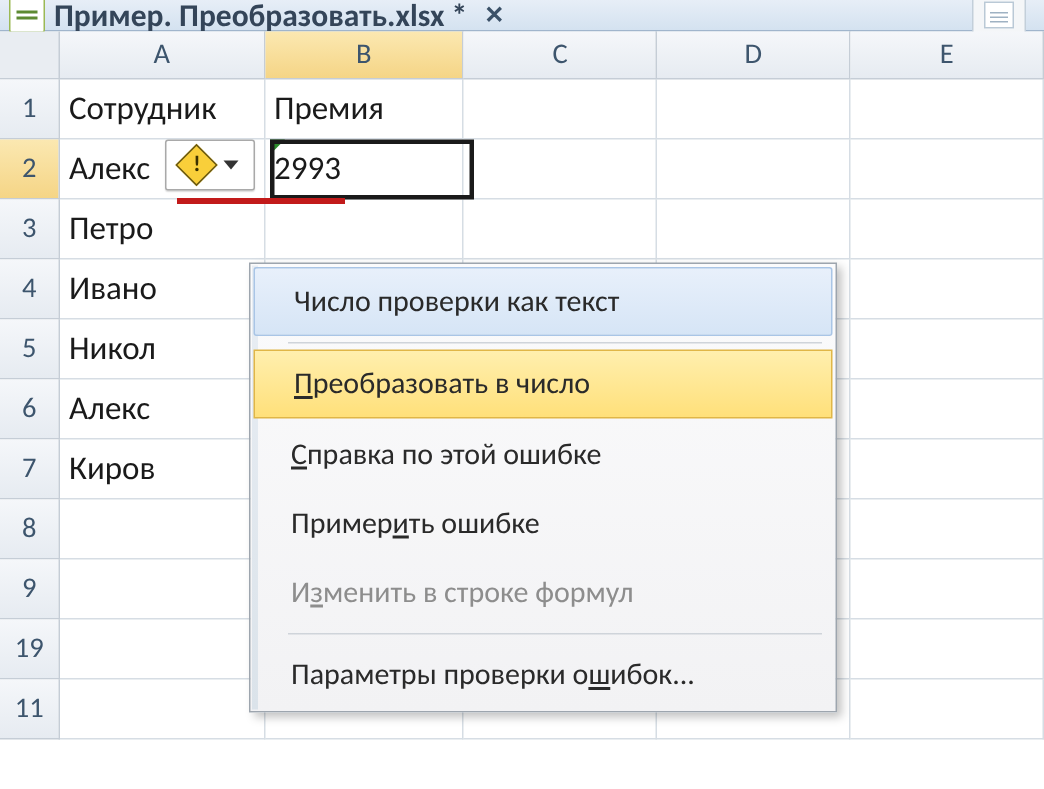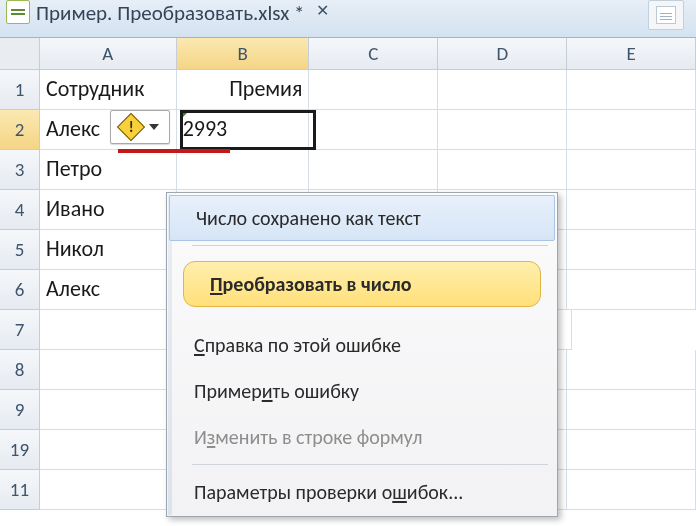--- a/index.html
+++ b/index.html
@@ -8,26 +8,27 @@
     background: #fff;
     width: 696px;
     height: 526px;
     overflow: hidden;
     position: relative;
     font-size: 20px;
   }
 
   
   .titlebar {
-    height: 38px;
+    height: 21px;
     background: linear-gradient(#e7eef7, #d4e2f0);
     border-bottom: 1px solid #a0b5cc;
     display: flex;
-    align-items: flex-start;
+    align-items: center;
     padding: 0 4px;
+    font-weight: bold;
   }
   .doc-icon {
     width: 24px; height: 24px;
     margin: 0 6px 0 2px;
     display: inline-flex; align-items:center; justify-content:center;
     background: #fff;
     border: 1px solid #9bb955;
     border-radius: 2px;
     position: relative;
   }
@@ -121,21 +122,21 @@
     border-bottom:1px solid #d6dde4;
     padding: 4px 6px;
     color:#1a1a1a;
     font-size:22px;
     line-height:1.4;
     white-space: nowrap;
     overflow:hidden;
     position:relative;
   }
   .cell.colA { width:140px; }
-  .cell.colB { width:136px;text-align:right; }
+  .cell.colB { width:136px; }
   .cell.numlike { text-align:left; }
 
   
   .active-cell {
     position:absolute;
     left: 180px; 
     top: 72px;   
     width: 136px; height:40px;
     border: 3px solid #1a1a1a;
     pointer-events:none;
@@ -212,23 +213,22 @@
   }
   .menu-item.header {
     background: linear-gradient(#e8f0fb,#d6e5f6);
     border: 1px solid #a9c5e6;
     border-radius:2px;
     margin:1px;
   }
   .menu-item.hover {
     background: linear-gradient(#ffefae,#ffe07a);
     border: 1px solid #e0b647;
-    border-radius:12px;
-    margin:15px;
-    font-weight:bold;
+    border-radius:0;
+    margin:1px;
   }
   .menu-item.disabled { color:#8d8d8d; }
   .menu-sep {
     height:1px; margin: 4px 8px 4px 24px;
     background:#cfd4da;
   }
   .ul { text-decoration: underline; text-underline-offset: 2px; }
 
 </style>
 </head>
@@ -304,20 +304,21 @@
       <div class="cell"></div>
     </div>
     <div class="row">
       <div class="cell colA">Алекс</div>
       <div class="cell colB"></div>
       <div class="cell"></div>
       <div class="cell"></div>
       <div class="cell"></div>
     </div>
     <div class="row">
+      <div class="cell colA">Киров</div>
       <div class="cell colB"></div>
       <div class="cell"></div>
       <div class="cell"></div>
       <div class="cell"></div>
     </div>
     <div class="row">
       <div class="cell colA"></div>
       <div class="cell colB"></div>
       <div class="cell"></div>
       <div class="cell"></div>
@@ -353,31 +354,31 @@
     <span class="diamond">
         <span>!</span>
       </span>
     <span class="arrow"></span>
   </div>
   <div class="redline"></div>
 
   <div class="menu">
     <div class="strip"></div>
     <div class="menu-item header">
-      <span>Число сохранено как текст</span>
+      <span>Число проверки как текст</span>
     </div>
     <div class="menu-sep"></div>
     <div class="menu-item hover">
       <span><span></span><span class="ul">П</span><span>реобразовать в число</span></span>
     </div>
     <div class="menu-item">
       <span><span></span><span class="ul">С</span><span>правка по этой ошибке</span></span>
     </div>
     <div class="menu-item">
-      <span><span>Пример</span><span class="ul">и</span><span>ть ошибку</span></span>
+      <span><span>Пример</span><span class="ul">и</span><span>ть ошибке</span></span>
     </div>
     <div class="menu-item disabled">
       <span><span>И</span><span class="ul">з</span><span>менить в строке формул</span></span>
     </div>
     <div class="menu-sep"></div>
     <div class="menu-item">
       <span><span>Параметры проверки о</span><span class="ul">ш</span><span>ибок...</span></span>
     </div>
   </div>
 </div>

